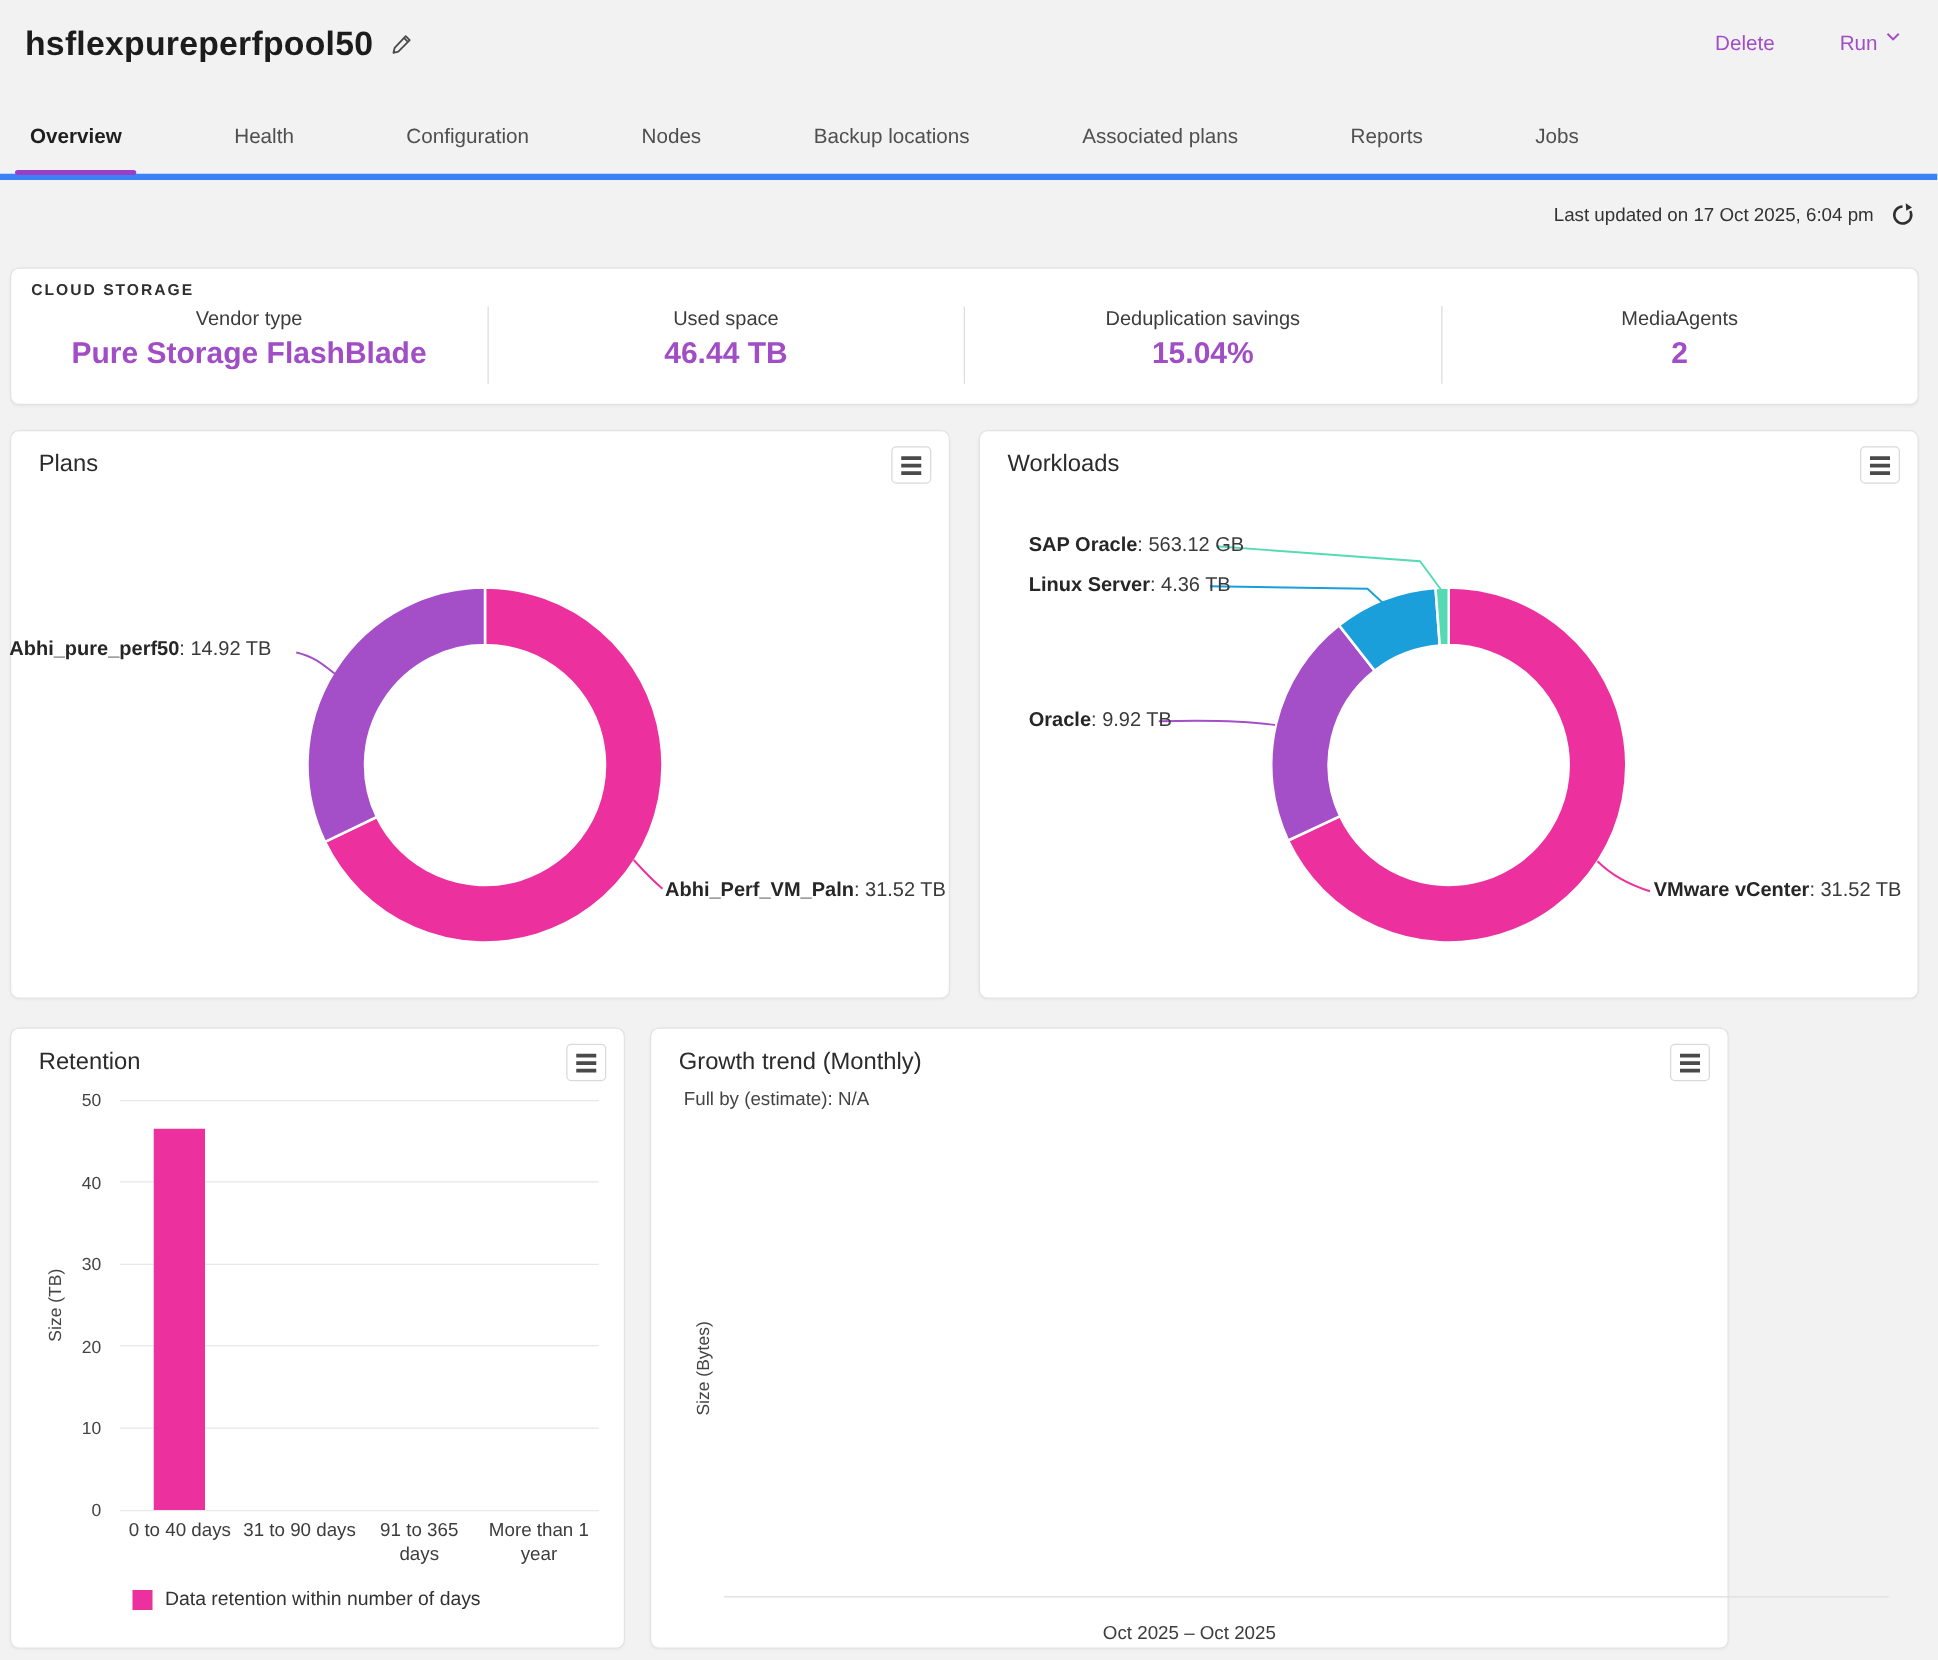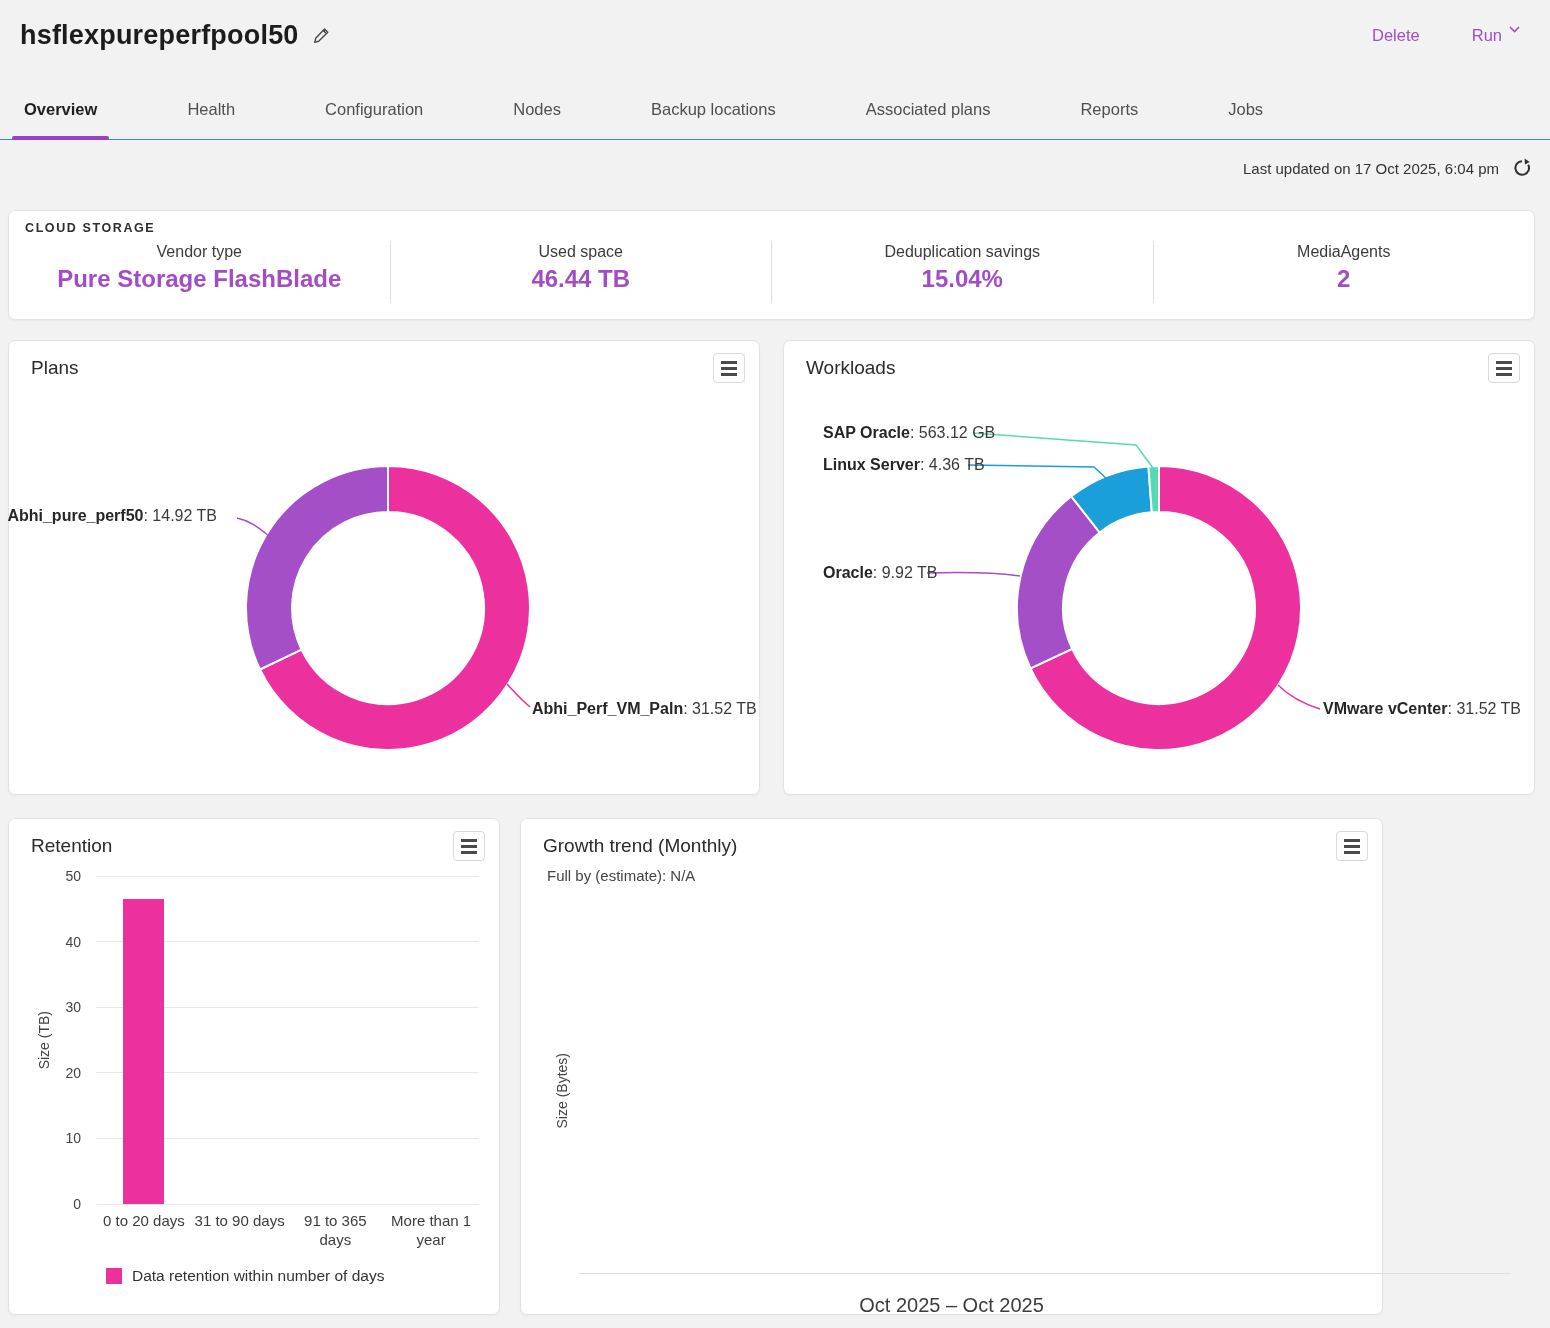--- a/index.html
+++ b/index.html
@@ -8,21 +8,21 @@
 
   
   .header { display:flex; justify-content:space-between; align-items:center; padding:14px 30px 0 20px; height:56px; }
   .title-wrap { display:flex; align-items:center; gap:12px; }
   .page-title { font-size:27px; font-weight:600; color:#1c1c1c; letter-spacing:.2px; }
   .edit-btn { width:22px; height:22px; display:flex; align-items:center; justify-content:center; cursor:pointer; }
   .header-actions { display:flex; align-items:center; gap:52px; }
   .action-link { color:#a14ec6; font-size:16.5px; cursor:pointer; display:flex; align-items:flex-start; gap:7px; }
 
   
-  .tabs { display:flex; gap:66px; padding-left:12px; border-bottom:1px solid #3b82f6; margin-top:6px; }
+  .tabs { display:flex; gap:66px; padding-left:12px; border-bottom:5px solid #3b82f6; margin-top:6px; }
   .tab { font-size:16.5px; color:#4f4f4f; padding:38px 12px 20px; cursor:pointer; position:relative; }
   .tab.active { color:#1f1f1f; font-weight:700; }
   .tab.active::after { content:""; position:absolute; left:0; right:0; bottom:-1px; height:4px; border-radius:2px; background:#9b3ec6; }
 
   
   .updated-row { display:flex; justify-content:flex-end; align-items:center; gap:10px; padding:0 15px 0 0; height:56px; }
   .updated-text { font-size:15px; color:#333; }
   .refresh-btn { width:26px; height:26px; display:flex; align-items:center; justify-content:center; cursor:pointer; }
 
   
@@ -62,21 +62,21 @@
   .ylabel-vert { position:absolute; writing-mode:vertical-rl; transform:rotate(180deg); font-size:14px; color:#444; }
   .cats { position:absolute; left:87px; top:392px; width:383px; display:flex; }
   .cat { flex:1; text-align:center; font-size:15px; color:#3d3d3d; line-height:19px; }
   .legend { position:absolute; left:97px; top:448px; display:flex; align-items:center; gap:10px; }
   .legend-swatch { width:16px; height:16px; }
   .legend-text { font-size:15.5px; color:#333; }
 
   
   .growth-sub { position:absolute; left:26px; top:48px; font-size:15px; color:#444; }
   .growth-axis { position:absolute; left:58px; top:454px; width:932px; height:1px; background:#ddd; }
-  .growth-xlabel { position:absolute; left:0; right:0; top:475px; text-align:center; font-size:20px; color:#3d3d3d; }
+  .growth-xlabel { position:absolute; left:0; right:0; top:475px; text-align:center; font-size:15px; color:#3d3d3d; }
 </style>
 </head>
 <body>
 
 <div class="header">
   <div class="title-wrap">
     <div class="page-title">hsflexpureperfpool50</div>
     <div class="edit-btn">
       <svg width="19" height="19" viewBox="0 0 20 20">
         <path d="M13.2 3.1l3.4 3.4-9.6 9.6-4.1 1 1-4.1 9.3-9.9z M12 4.8l3 3" fill="none" stroke="#4a4a4a" stroke-width="1.5" stroke-linejoin="round"></path>
@@ -221,21 +221,21 @@
       <div class="plot">
           <div class="gridline" style="top: -0.5px;"></div>
           <div class="gridline" style="top: 65.1px;"></div>
           <div class="gridline" style="top: 130.7px;"></div>
           <div class="gridline" style="top: 196.3px;"></div>
           <div class="gridline" style="top: 261.9px;"></div>
           <div class="gridline" style="top: 327.5px;"></div>
           <div class="bar" style="left: 27.375px; width: 41px; top: 23.3536px; height: 304.646px; background: rgb(236, 49, 159);"></div>
         </div>
       <div class="cats">
-          <div class="cat">0 to 20 days</div>
+          <div class="cat">0 to 40 days</div>
           <div class="cat">31 to 90 days</div>
           <div class="cat">91 to 365 days</div>
           <div class="cat">More than 1 year</div>
         </div>
       <div class="legend">
         <div class="legend-swatch" style="background: rgb(236, 49, 159);"></div>
         <div class="legend-text">Data retention within number of days</div>
       </div>
     </div>
 

